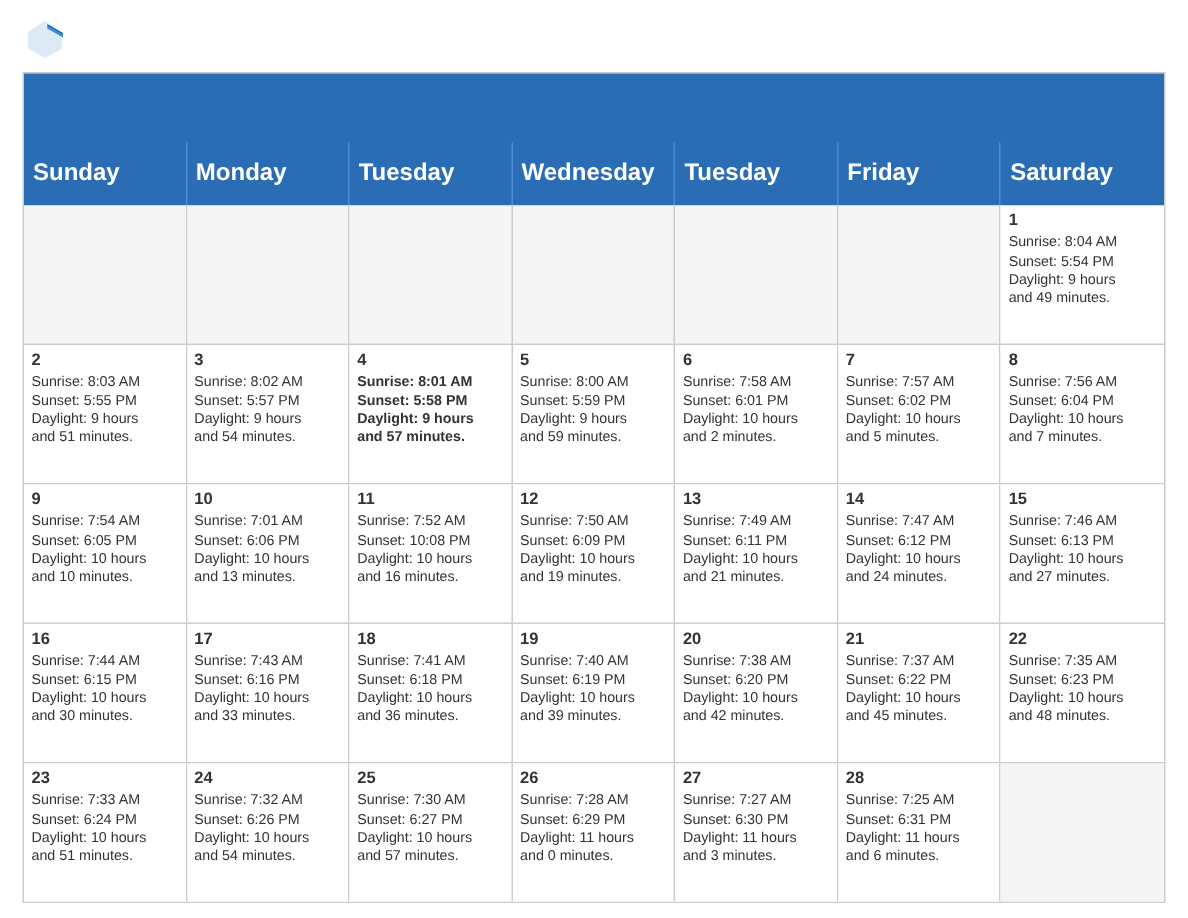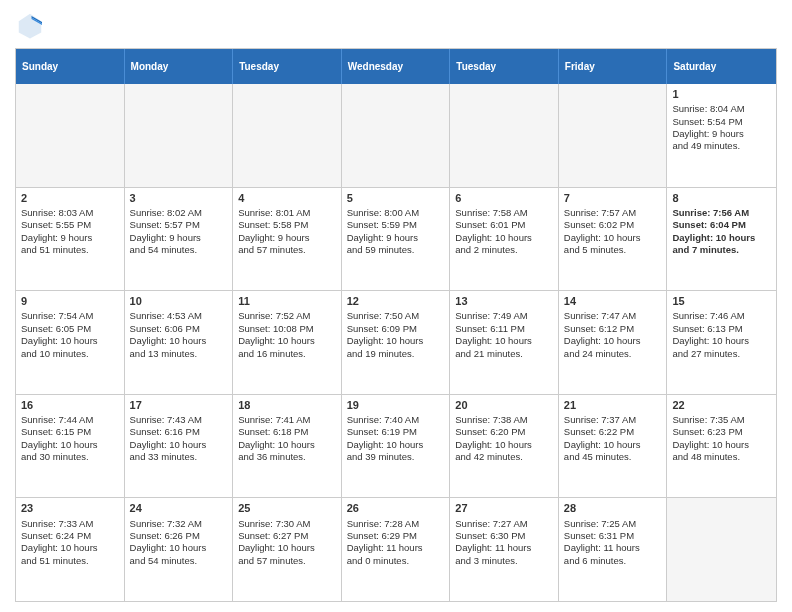--- a/index.html
+++ b/index.html
@@ -58,23 +58,24 @@
       border: 1px solid #ccc;
     }
     .cal-header {
       display: grid;
       grid-template-columns: repeat(7, 1fr);
       background: #2a6db5;
     }
     .cal-header-cell {
       color: #fff;
       font-weight: bold;
-      font-size: 10px;
+      font-size: 16px;
       padding: 12px 6px;
       border-right: 1px solid #4a8dd5;
+      margin-top: 46px;
     }
     .cal-header-cell:last-child { border-right: none; }
     .cal-body {
       flex: 1;
       display: flex;
       flex-direction: column;
     }
     .cal-row {
       display: grid;
       grid-template-columns: repeat(7, 1fr);
@@ -148,47 +149,47 @@
         </div>
         <div class="cal-row">
           <div class="cal-cell"><span class="day-num">2</span><span style="white-space: pre-line;">Sunrise: 8:03 AM
 Sunset: 5:55 PM
 Daylight: 9 hours
 and 51 minutes.</span></div>
           <div class="cal-cell"><span class="day-num">3</span><span style="white-space: pre-line;">Sunrise: 8:02 AM
 Sunset: 5:57 PM
 Daylight: 9 hours
 and 54 minutes.</span></div>
-          <div class="cal-cell"><span class="day-num">4</span><span style="white-space: pre-line;">Sunrise: 8:01 AM
+          <div class="cal-cell"><span class="day-num">4</span><span style="white-space: pre-line; font-weight: bold;">Sunrise: 8:01 AM
 Sunset: 5:58 PM
 Daylight: 9 hours
 and 57 minutes.</span></div>
           <div class="cal-cell"><span class="day-num">5</span><span style="white-space: pre-line;">Sunrise: 8:00 AM
 Sunset: 5:59 PM
 Daylight: 9 hours
 and 59 minutes.</span></div>
           <div class="cal-cell"><span class="day-num">6</span><span style="white-space: pre-line;">Sunrise: 7:58 AM
 Sunset: 6:01 PM
 Daylight: 10 hours
 and 2 minutes.</span></div>
           <div class="cal-cell"><span class="day-num">7</span><span style="white-space: pre-line;">Sunrise: 7:57 AM
 Sunset: 6:02 PM
 Daylight: 10 hours
 and 5 minutes.</span></div>
-          <div class="cal-cell"><span class="day-num">8</span><span style="white-space: pre-line; font-weight: bold;">Sunrise: 7:56 AM
+          <div class="cal-cell"><span class="day-num">8</span><span style="white-space: pre-line;">Sunrise: 7:56 AM
 Sunset: 6:04 PM
 Daylight: 10 hours
 and 7 minutes.</span></div>
         </div>
         <div class="cal-row">
           <div class="cal-cell"><span class="day-num">9</span><span style="white-space: pre-line;">Sunrise: 7:54 AM
 Sunset: 6:05 PM
 Daylight: 10 hours
 and 10 minutes.</span></div>
-          <div class="cal-cell"><span class="day-num">10</span><span style="white-space: pre-line;">Sunrise: 4:53 AM
+          <div class="cal-cell"><span class="day-num">10</span><span style="white-space: pre-line;">Sunrise: 7:01 AM
 Sunset: 6:06 PM
 Daylight: 10 hours
 and 13 minutes.</span></div>
           <div class="cal-cell"><span class="day-num">11</span><span style="white-space: pre-line;">Sunrise: 7:52 AM
 Sunset: 10:08 PM
 Daylight: 10 hours
 and 16 minutes.</span></div>
           <div class="cal-cell"><span class="day-num">12</span><span style="white-space: pre-line;">Sunrise: 7:50 AM
 Sunset: 6:09 PM
 Daylight: 10 hours

